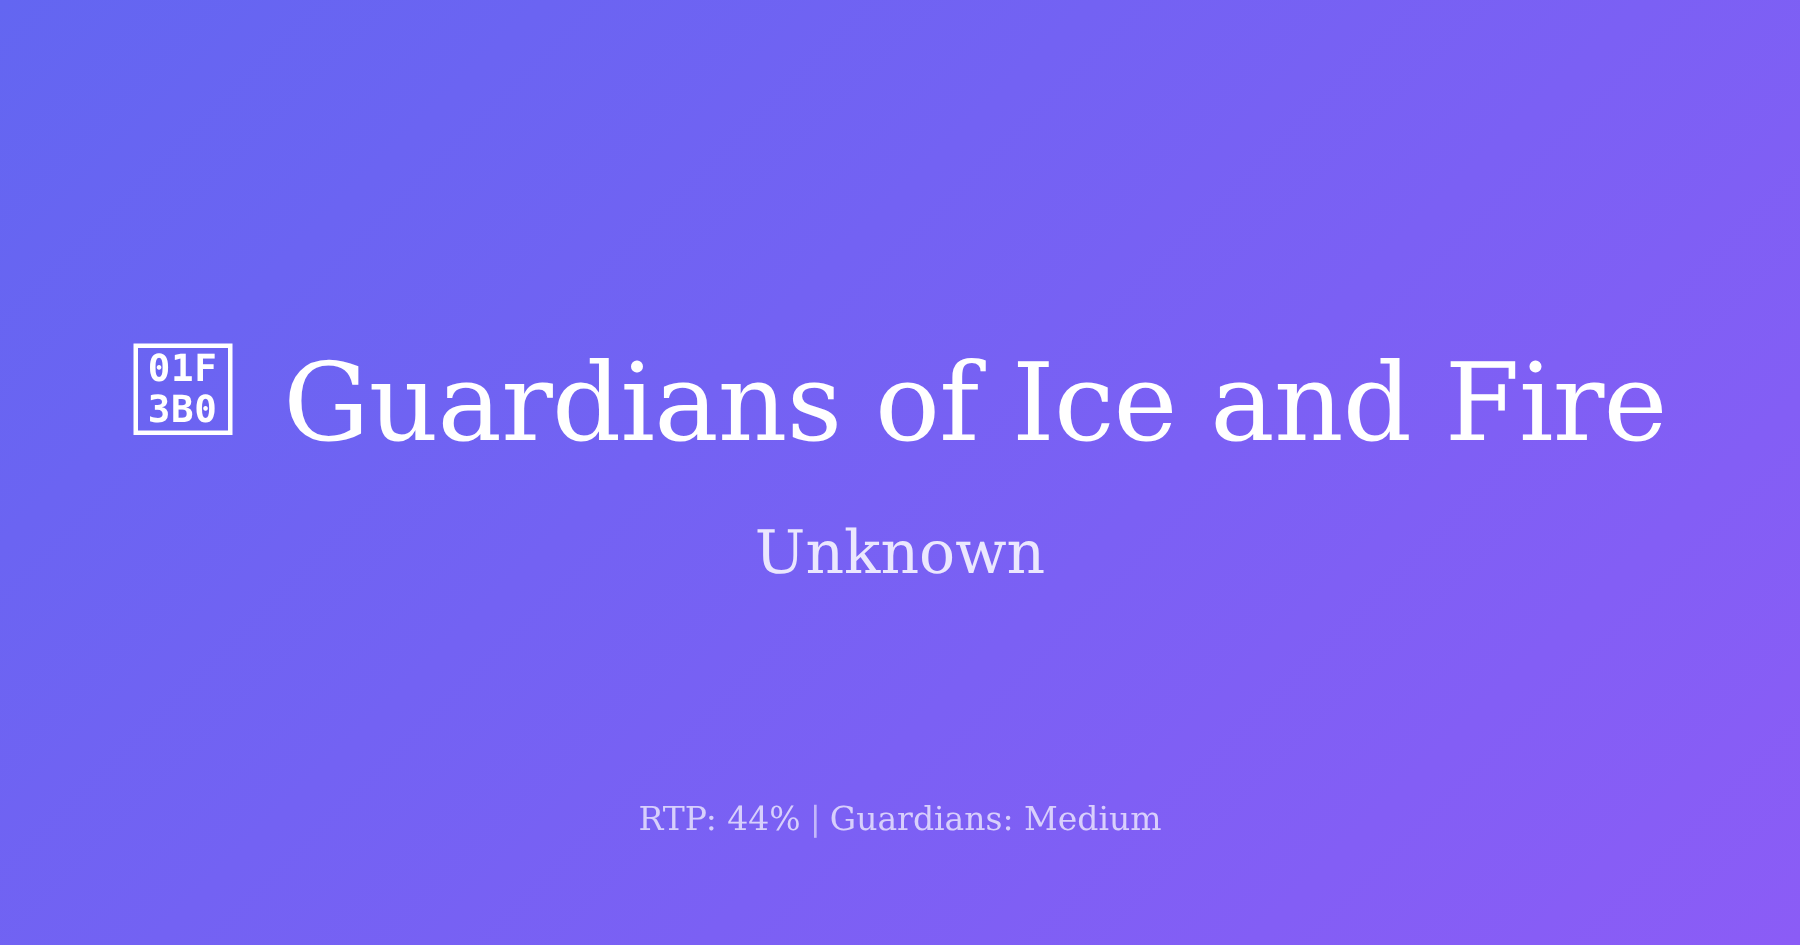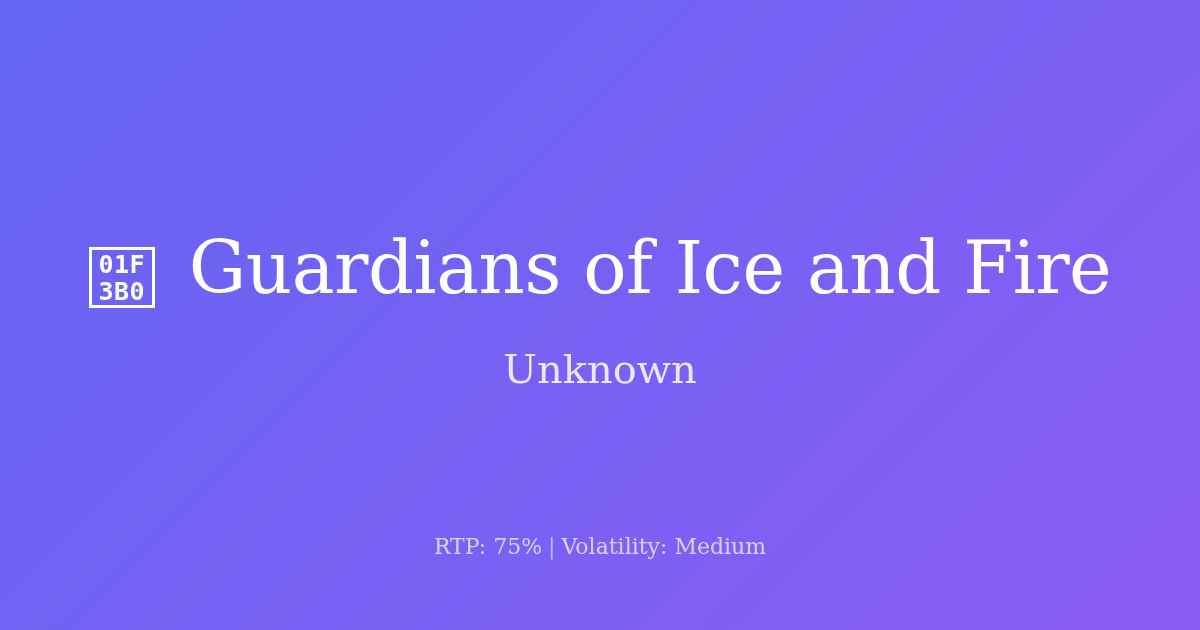--- a/index.html
+++ b/index.html
@@ -24,21 +24,21 @@
     flex-direction: column;
     align-items: center;
     justify-content: center;
     padding: 0 40px;
     overflow: hidden;
   }
 
   
   .title-row {
     display: flex;
-    align-items: flex-end;
+    align-items: flex-start;
     justify-content: center;
     gap: 34px;
     width: 100%;
     margin-top: -8px;
   }
 
   
   .tofu-glyph {
     flex: 0 0 auto;
     width: 66px;
@@ -109,16 +109,16 @@
       <span class="hex-row bottom">3B0</span>
     </span>
 
     <h1 class="og-title">Guardians of Ice and Fire</h1>
 
   </div>
 
   <div class="og-subtitle">Unknown</div>
 
   <div class="og-footer">
-    <span>RTP: 75%</span><span class="sep">|</span><span>Volatility: Medium</span>
+    <span>RTP: 44%</span><span class="sep">|</span><span>Guardians: Medium</span>
   </div>
 
 </div>
 
 </body></html>

